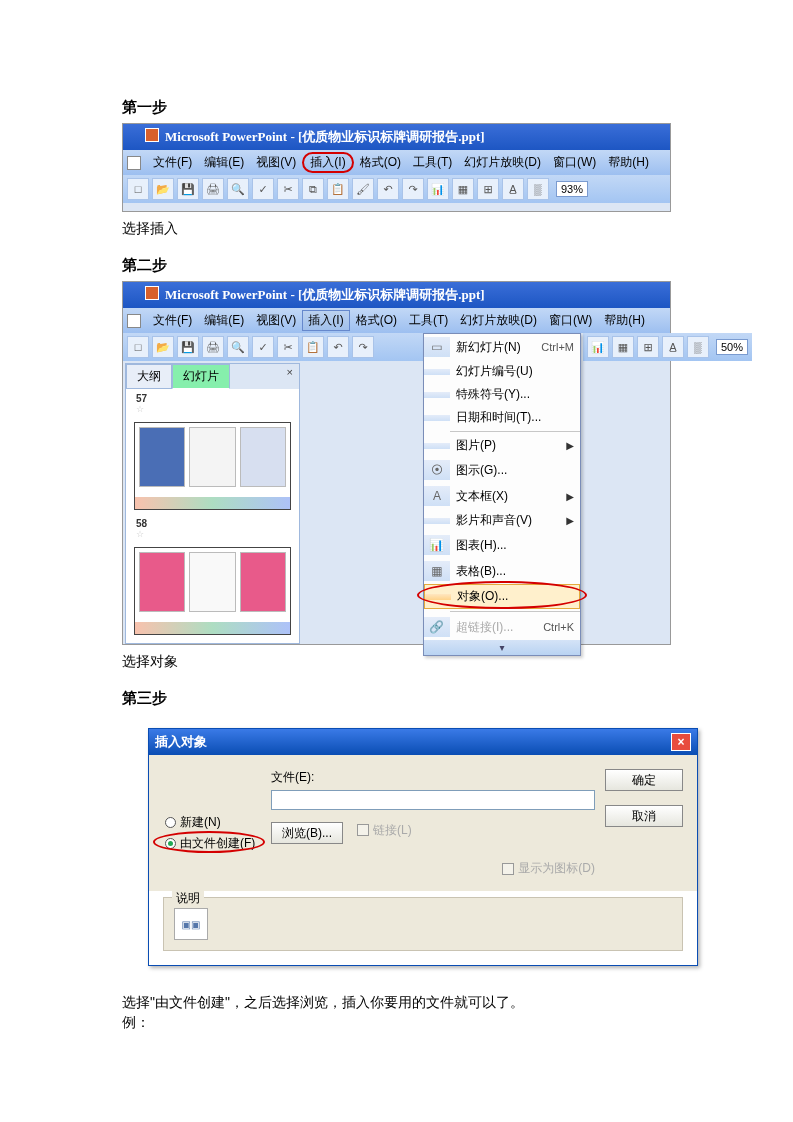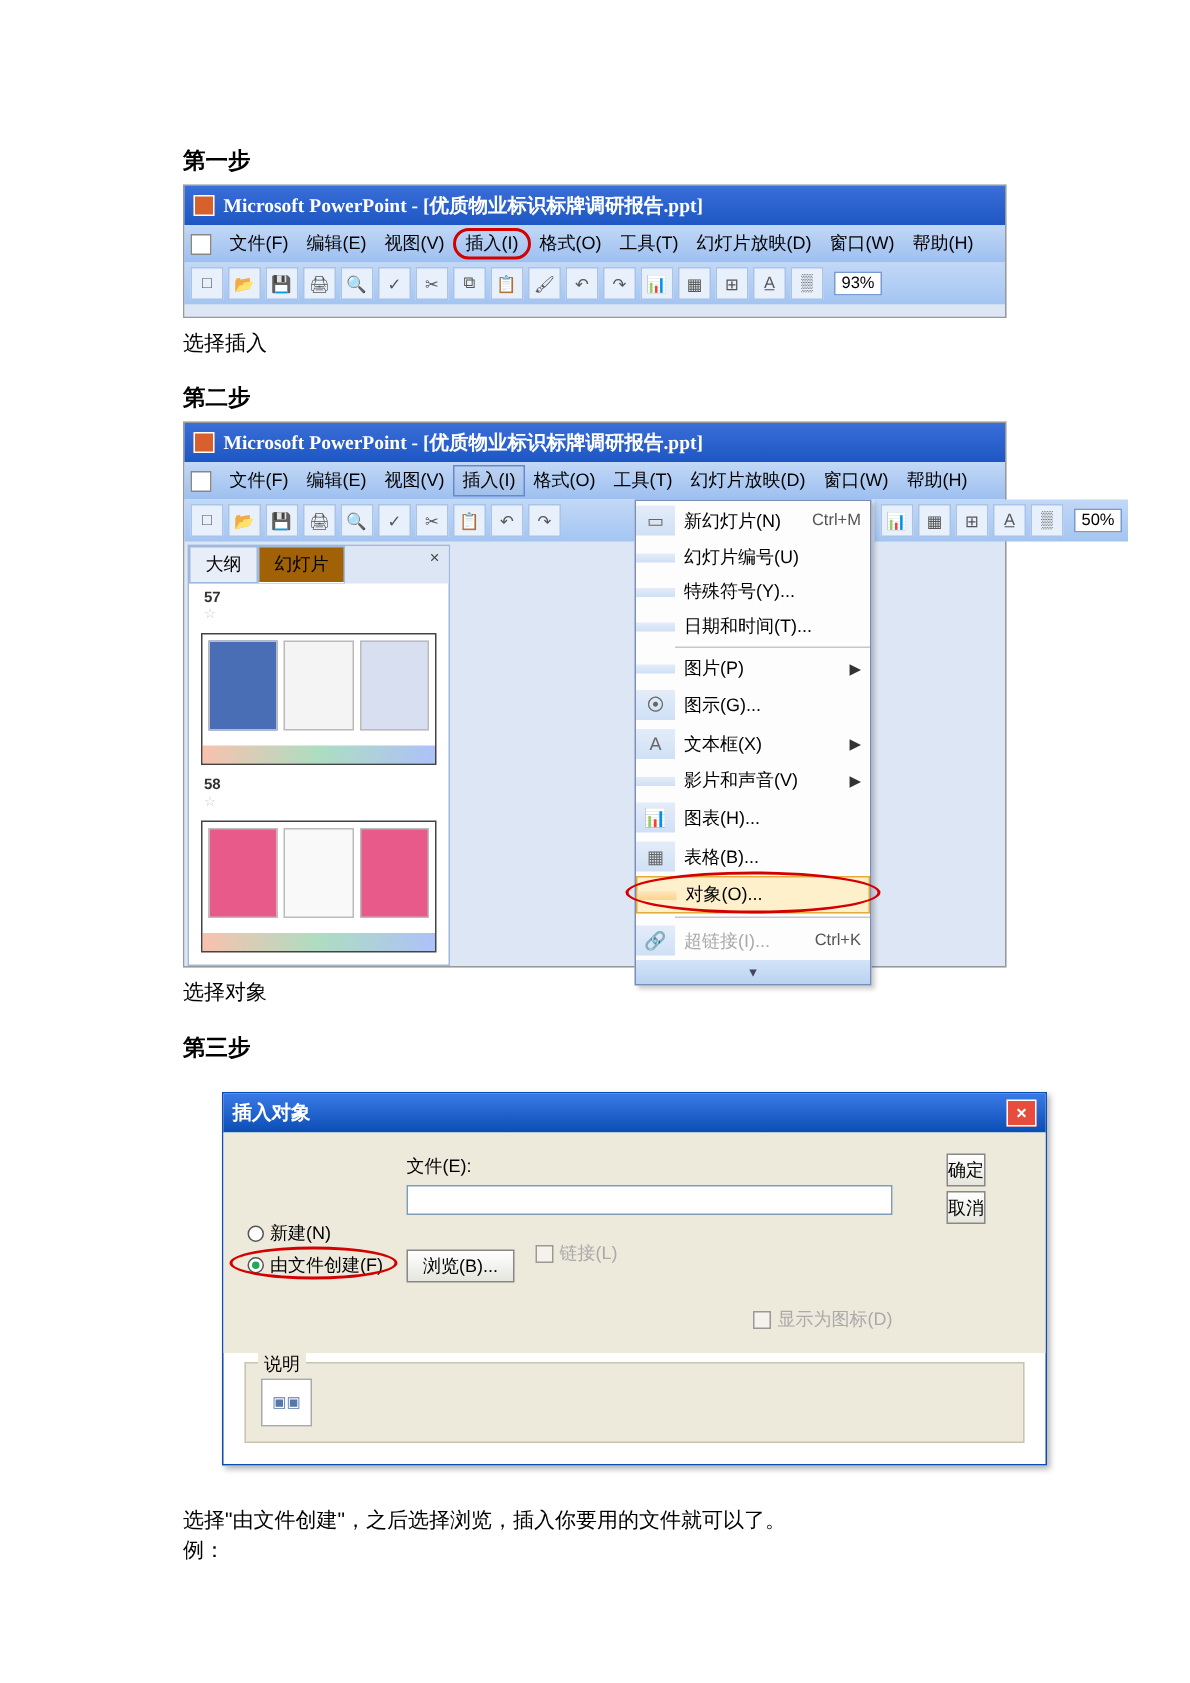--- a/index.html
+++ b/index.html
@@ -1,38 +1,38 @@
 <!DOCTYPE html>
 <html><head>
 <meta charset="utf-8">
 <style>
   * { box-sizing: border-box; margin: 0; padding: 0; }
   body { font-family: "SimSun", "Microsoft YaHei", sans-serif; background: #fff; width: 793px; padding: 88px 122px 40px 122px; }
   .step-title { font-size: 15px; font-weight: bold; margin: 10px 0 6px 0; color: #000; }
   .caption { font-size: 14px; margin: 8px 0 18px 0; color: #000; }
   .screenshot { border: 1px solid #999; background: #dce6f4; }
   
-  .titlebar { background: linear-gradient(#3a6ed8, #1d56c3); color: #fff; font-family: "SimSun"; font-size: 13px; font-weight: bold; padding: 4px 6px; display: flex; align-items: center; }
+  .titlebar { background: linear-gradient(#3a6ed8, #1d56c3); color: #fff; font-family: "SimSun"; font-size: 13px; font-weight: bold; padding: 4px 22px; display: flex; }
   .titlebar .pp-icon { width: 14px; height: 14px; background: #d8602c; border: 1px solid #fff; margin-right: 6px; display: inline-block; }
   
   .menubar { background: linear-gradient(#c2d8f6, #9dbff0); padding: 2px 4px; display: flex; align-items: center; font-size: 12px; color: #000; }
   .menubar .mini-icon { width: 14px; height: 14px; background: #fff; border: 1px solid #888; margin-right: 6px; }
   .menu-item { padding: 2px 6px; cursor: default; white-space: nowrap; }
   .menu-item.highlight { border: 2px solid #d40000; border-radius: 12px; padding: 0 6px; }
   .menu-item.open { background: linear-gradient(#bcd2f0, #a1c0eb); border: 1px solid #6688cc; padding: 1px 5px; }
   
   .toolbar { background: linear-gradient(#c2d8f6, #a3c5f2); padding: 3px 4px; display: flex; align-items: center; gap: 3px; }
   .tbtn { width: 22px; height: 22px; background: #e8f0fb; border: 1px solid #a9c3e9; display: flex; align-items: center; justify-content: center; font-size: 11px; color: #555; }
   .zoom-box { background: #fff; border: 1px solid #7a9bd0; padding: 1px 4px; font-size: 11px; margin-left: 4px; }
   
   .s2-body { display:flex; background:#dce6f4;}
   .s2-left { width: 175px; background:#fff; border:1px solid #9fb8dd;}
   .tabs { display:flex; background:#dce6f4; font-size:12px;}
   .tab { padding:3px 10px; border:1px solid #9fb8dd; background:#e8eef8;}
-  .tab.active { background:#a16207; border-bottom-color:#fff;text-align:center;}
+  .tab.active { background:#86efac; border-bottom-color:#fff;text-align:center;}
   .slide-thumb { margin:8px; border:1px solid #444; height:88px; position:relative; padding:4px; background:#fff;}
   .slide-thumb::before{content:"";position:absolute;bottom:0;left:0;right:0;height:12px;background:linear-gradient(90deg,#e63,#3a6,#36e);opacity:.4;}
   .thumb-row{display:flex;gap:4px;height:60px;}
   .mini{flex:1;border:1px solid #bbb;background:#f4f4f4;}
   .mini.pink{background:#e85a8a;}
   .slide-num{font-size:10px;font-weight:bold;margin:4px 0 0 10px;color:#333;}
   .star{font-size:9px;color:#ccc;margin-left:10px;}
   .close-x{margin-left:auto;padding:2px 6px;font-size:11px;color:#444;}
   
   .dropdown{width:158px;background:#fdfdfd;border:1px solid #7a8db8;box-shadow:2px 2px 3px rgba(0,0,0,.2);}
@@ -50,23 +50,23 @@
   .dialog-wrap{border:1px solid #0a4db3;box-shadow:2px 2px 4px rgba(0,0,0,.3);width:550px;margin-left:26px;}
   .dlg-title{background:linear-gradient(#3a7ae7,#0a4db3);color:#fff;font-size:13px;font-weight:bold;padding:4px 6px;display:flex;align-items:center;}
   .dlg-close{margin-left:auto;width:20px;height:18px;background:#e84c3d;border:1px solid #fff;color:#fff;text-align:center;line-height:16px;font-size:12px;}
   .dlg-body{background:#ede9db;padding:14px;display:flex;gap:10px;font-size:12px;}
   .dlg-left{flex:0 0 98px;position:relative;margin-top:43px;}
   .radio-row{display:flex;align-items:center;gap:4px;padding:2px 2px;border-radius:10px;}
   .radio{width:11px;height:11px;border:1px solid #555;border-radius:50%;display:inline-block;background:#fff;position:relative;}
   .radio.checked::after{content:"";position:absolute;inset:2px;border-radius:50%;background:#2a5;}
   .dlg-mid{flex:1;}
   .text-in{width:100%;background:#fff;border:1px solid #7f9db9;height:20px;margin-top:4px;}
-  .dlg-right{flex:0 0 78px;display:flex;flex-direction:column;gap:3px;align-items:center;}
+  .dlg-right{flex:0 0 78px;display:flex;flex-direction:column;gap:14px;}
   .dlg-btn{background:linear-gradient(#fff,#e6e6de);border:1px solid #888;height:22px;display:flex;align-items:center;justify-content:center;font-size:12px;}
-  .browse-btn{width:72px;margin-top:17px;}
+  .browse-btn{width:72px;margin-top:6px;}
   .cb{width:12px;height:12px;border:1px solid #999;display:inline-block;vertical-align:middle;background:#f4f2ea;}
   .cb-label{color:#aaa;margin-left:4px;vertical-align:middle;}
   .desc-box{border:1px solid #c9c3b2;margin:6px 14px 14px 14px;padding:10px;background:#ede9db;position:relative;}
   .desc-title{position:absolute;top:-8px;left:8px;background:#ede9db;padding:0 4px;font-size:12px;}
   .desc-inner{display:flex;gap:10px;font-size:12px;color:#333;line-height:1.5;}
   .desc-icon{width:34px;height:32px;border:1px solid #aaa;background:#fff;flex:0 0 34px;display:flex;align-items:center;justify-content:center;font-size:10px;color:#5577aa;}
 </style>
 </head>
 <body>
 

